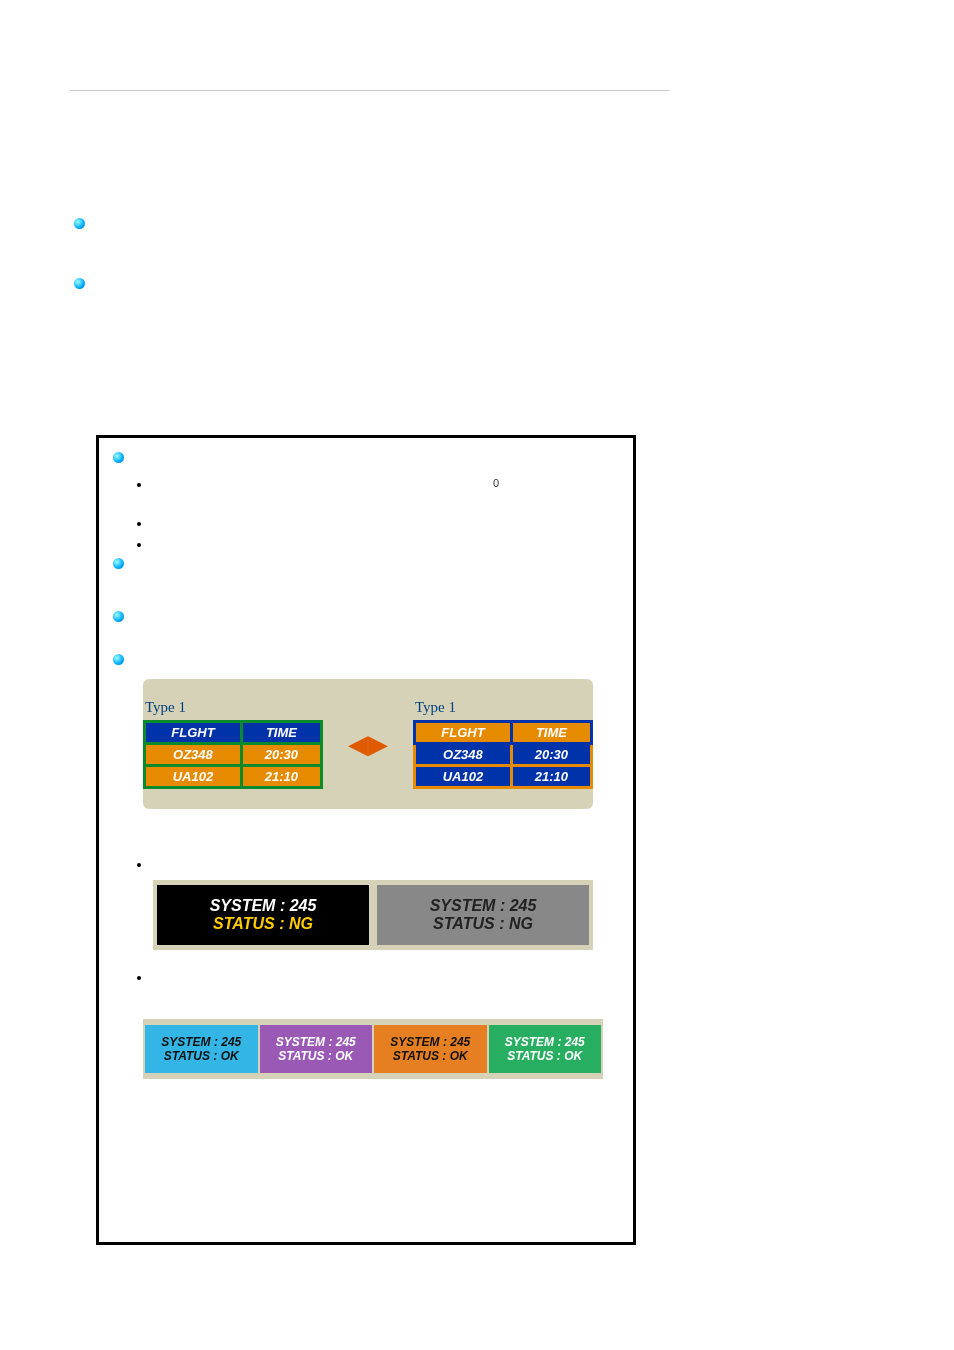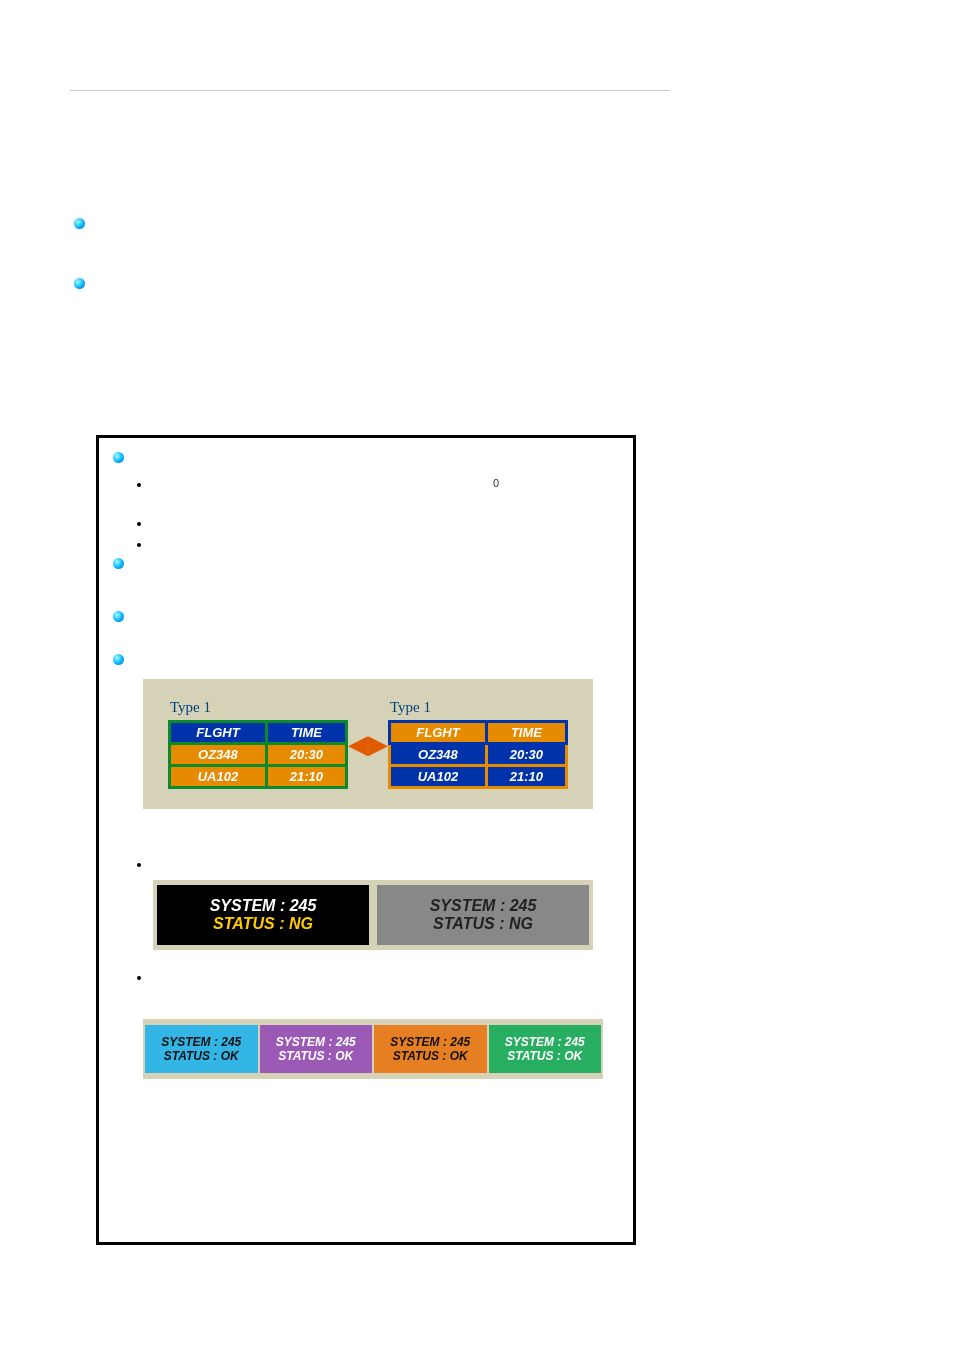--- a/index.html
+++ b/index.html
@@ -54,21 +54,22 @@
 
   
   .flight-area {
     margin: 12px 0 20px 30px;
     width: 450px;
     height: 130px;
     background: #d6d2b8;
     position: relative;
     display: flex;
     align-items: center;
-    justify-content: center;
+    justify-content: space-between;
+    border-radius: 6px;
   }
   .flight-card {
     width: 180px;
   }
   .flight-title {
     font-family: "Times New Roman", serif;
     color: #004080;
     font-size: 15px;
     margin-bottom: 4px;
     margin-left: 2px;

